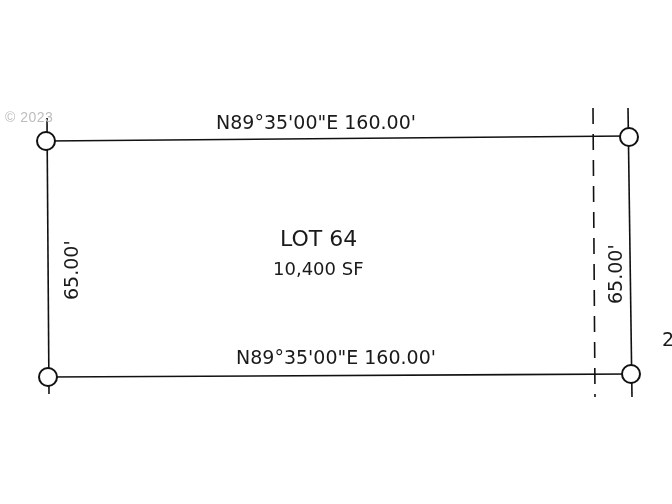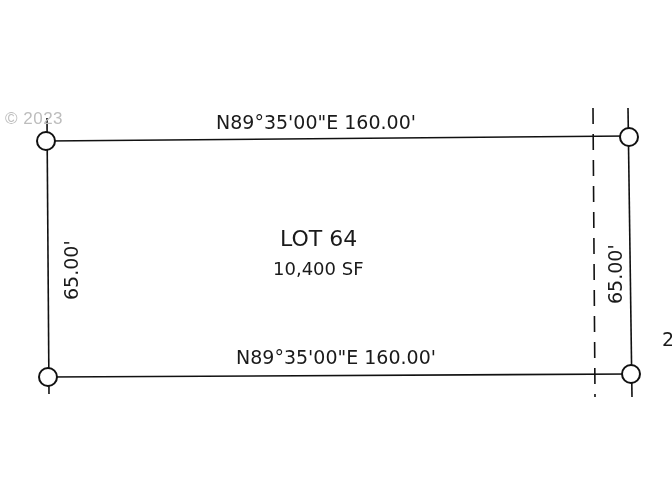--- a/index.html
+++ b/index.html
@@ -1,19 +1,19 @@
 <!DOCTYPE html>
 <html><head>
   <meta charset="utf-8">
   <style>
     html, body { margin: 0; padding: 0; background: #ffffff; }
     body { width: 672px; height: 504px; overflow: hidden; position: relative; }
     #plat { position: absolute; left: 0; top: 0; }
     .label { font-family: "DejaVu Sans", sans-serif; fill: #1a1a1a; }
-    .copyright { position: absolute; left: 5px; top: 109px; font-family: "Liberation Sans", sans-serif; font-size: 17px; color: #bdbdbd; letter-spacing: 0.5px; }
+    .copyright { position: absolute; left: 5px; top: 109px; font-family: "Liberation Sans", sans-serif; font-size: 14px; color: #bdbdbd; letter-spacing: 0.5px; }
   </style>
 </head>
 <body>
 
 <svg id="plat" width="672" height="504" viewBox="0 0 672 504" xmlns="http://www.w3.org/2000/svg">
 
   <line x1="47" y1="118" x2="49" y2="394" stroke="#111" stroke-width="1.6"></line>
 
   <line x1="628" y1="108" x2="632" y2="397" stroke="#111" stroke-width="1.6"></line>
 

